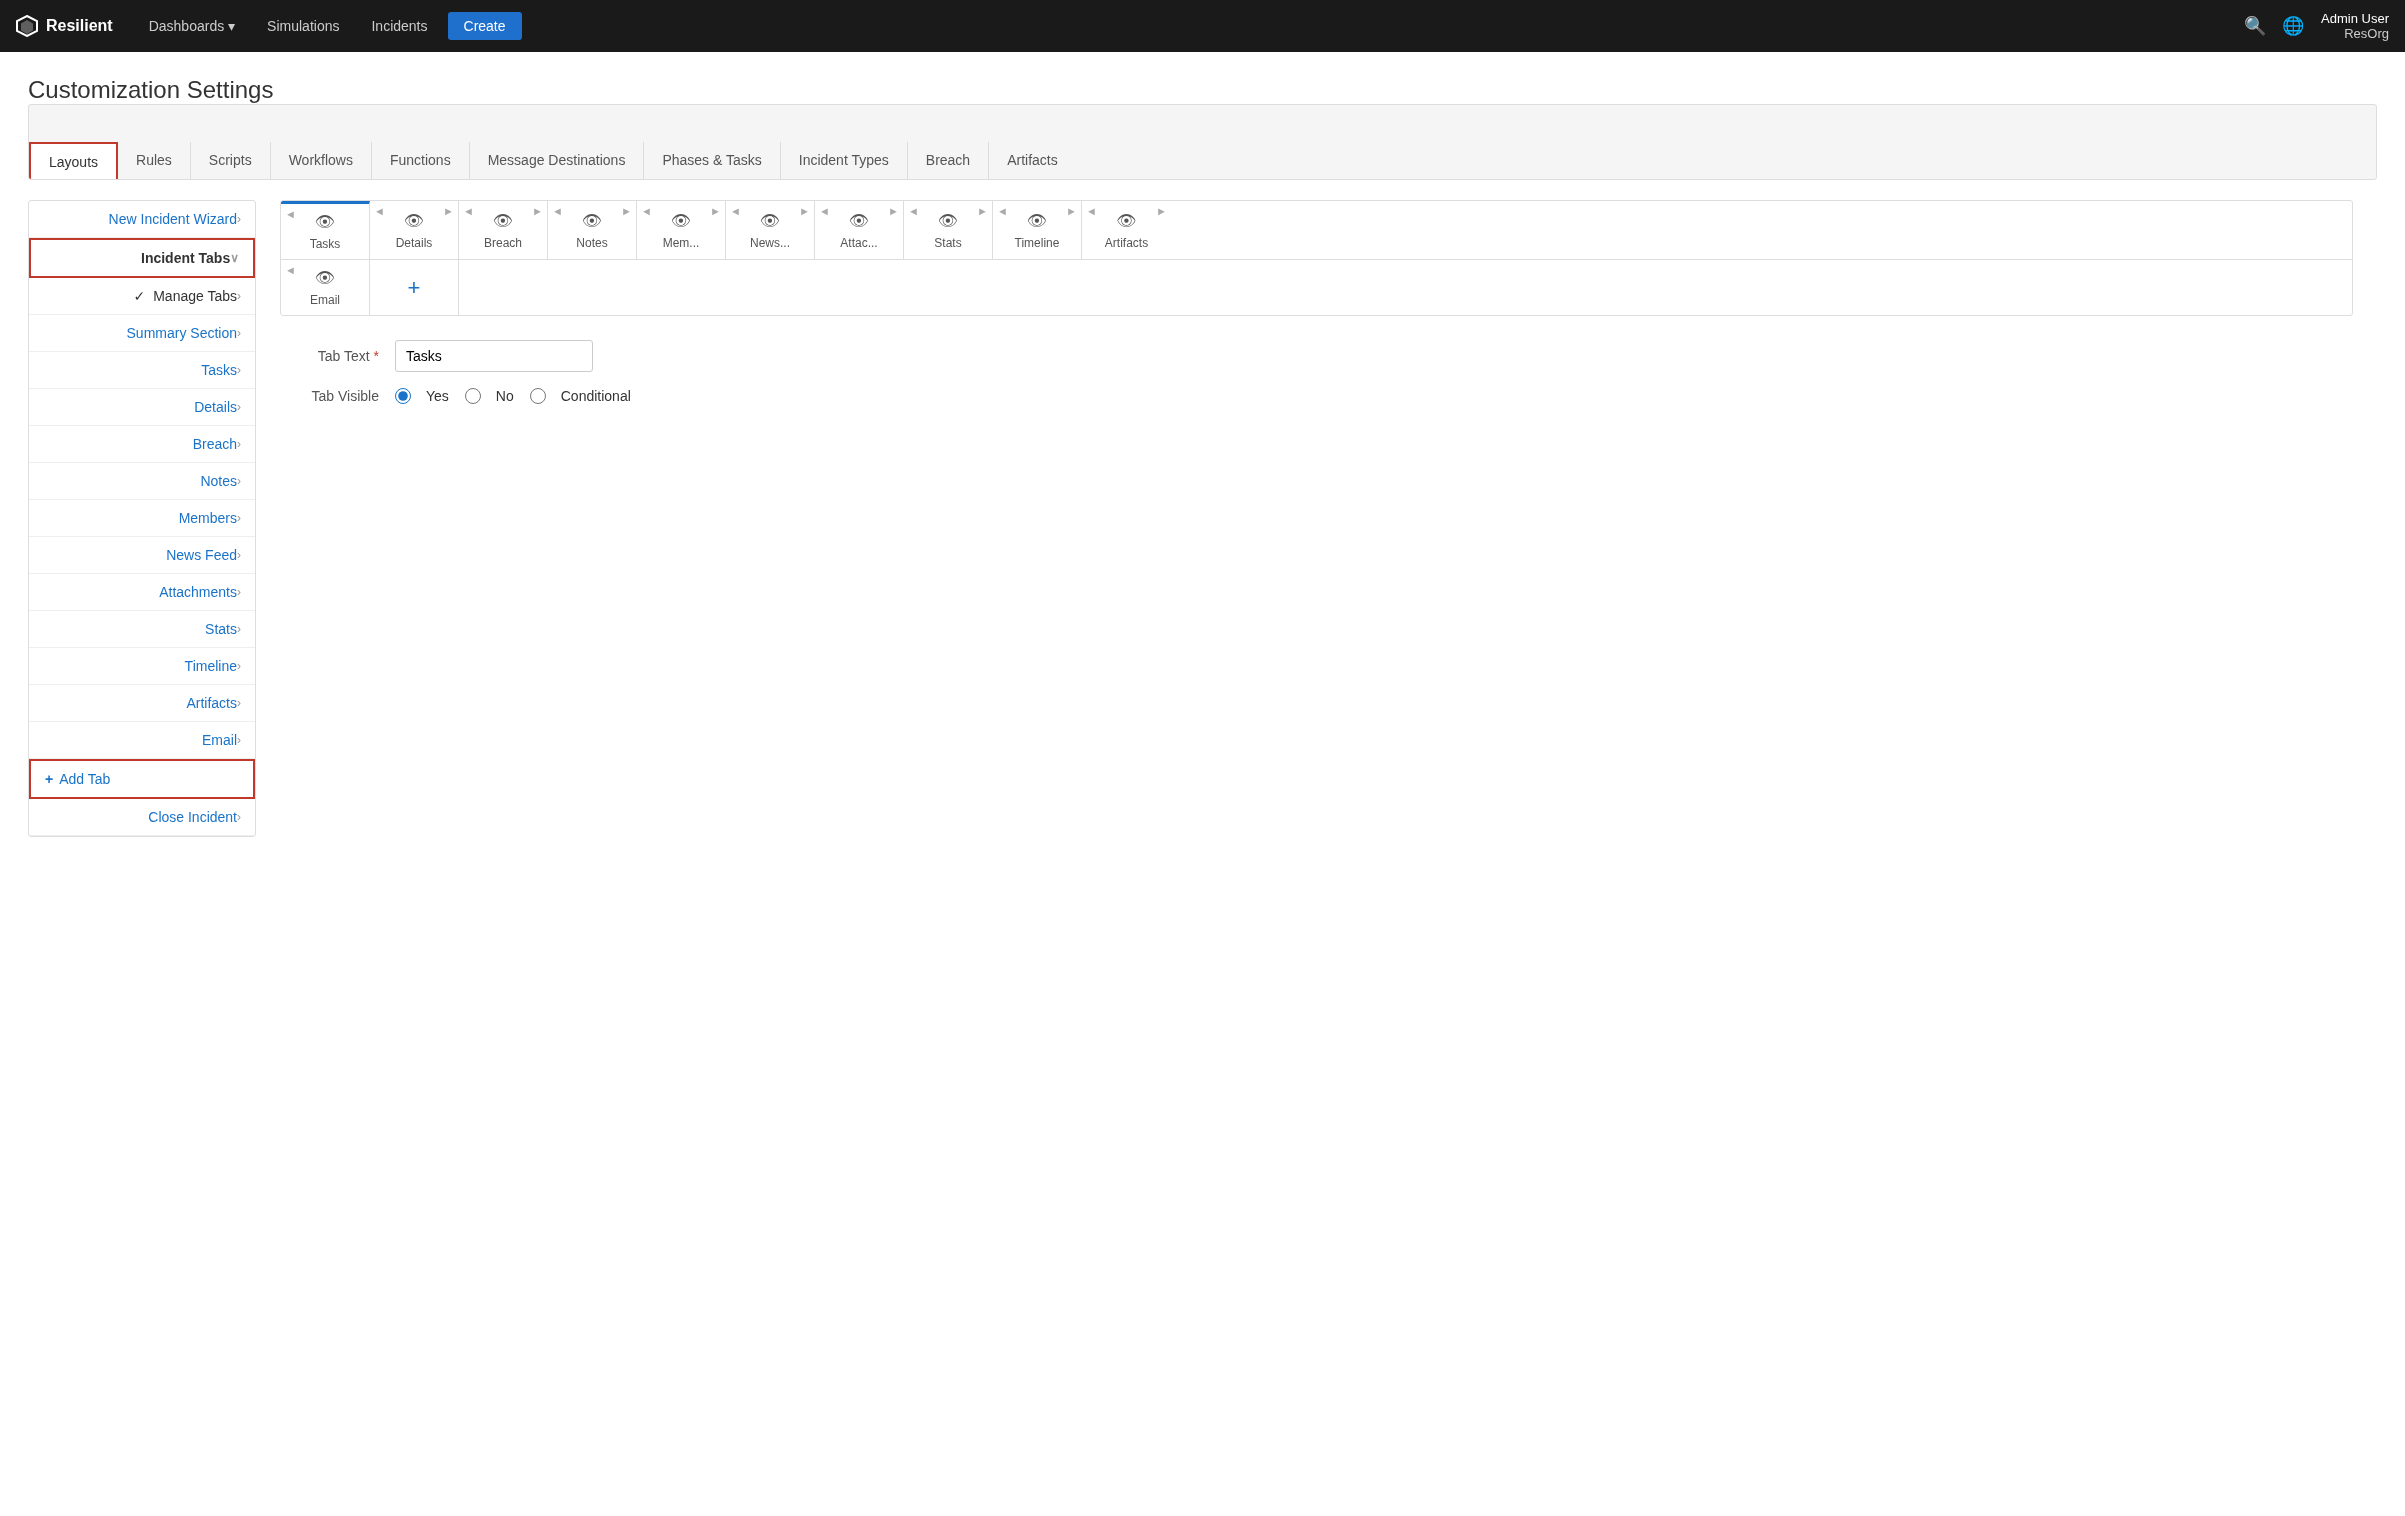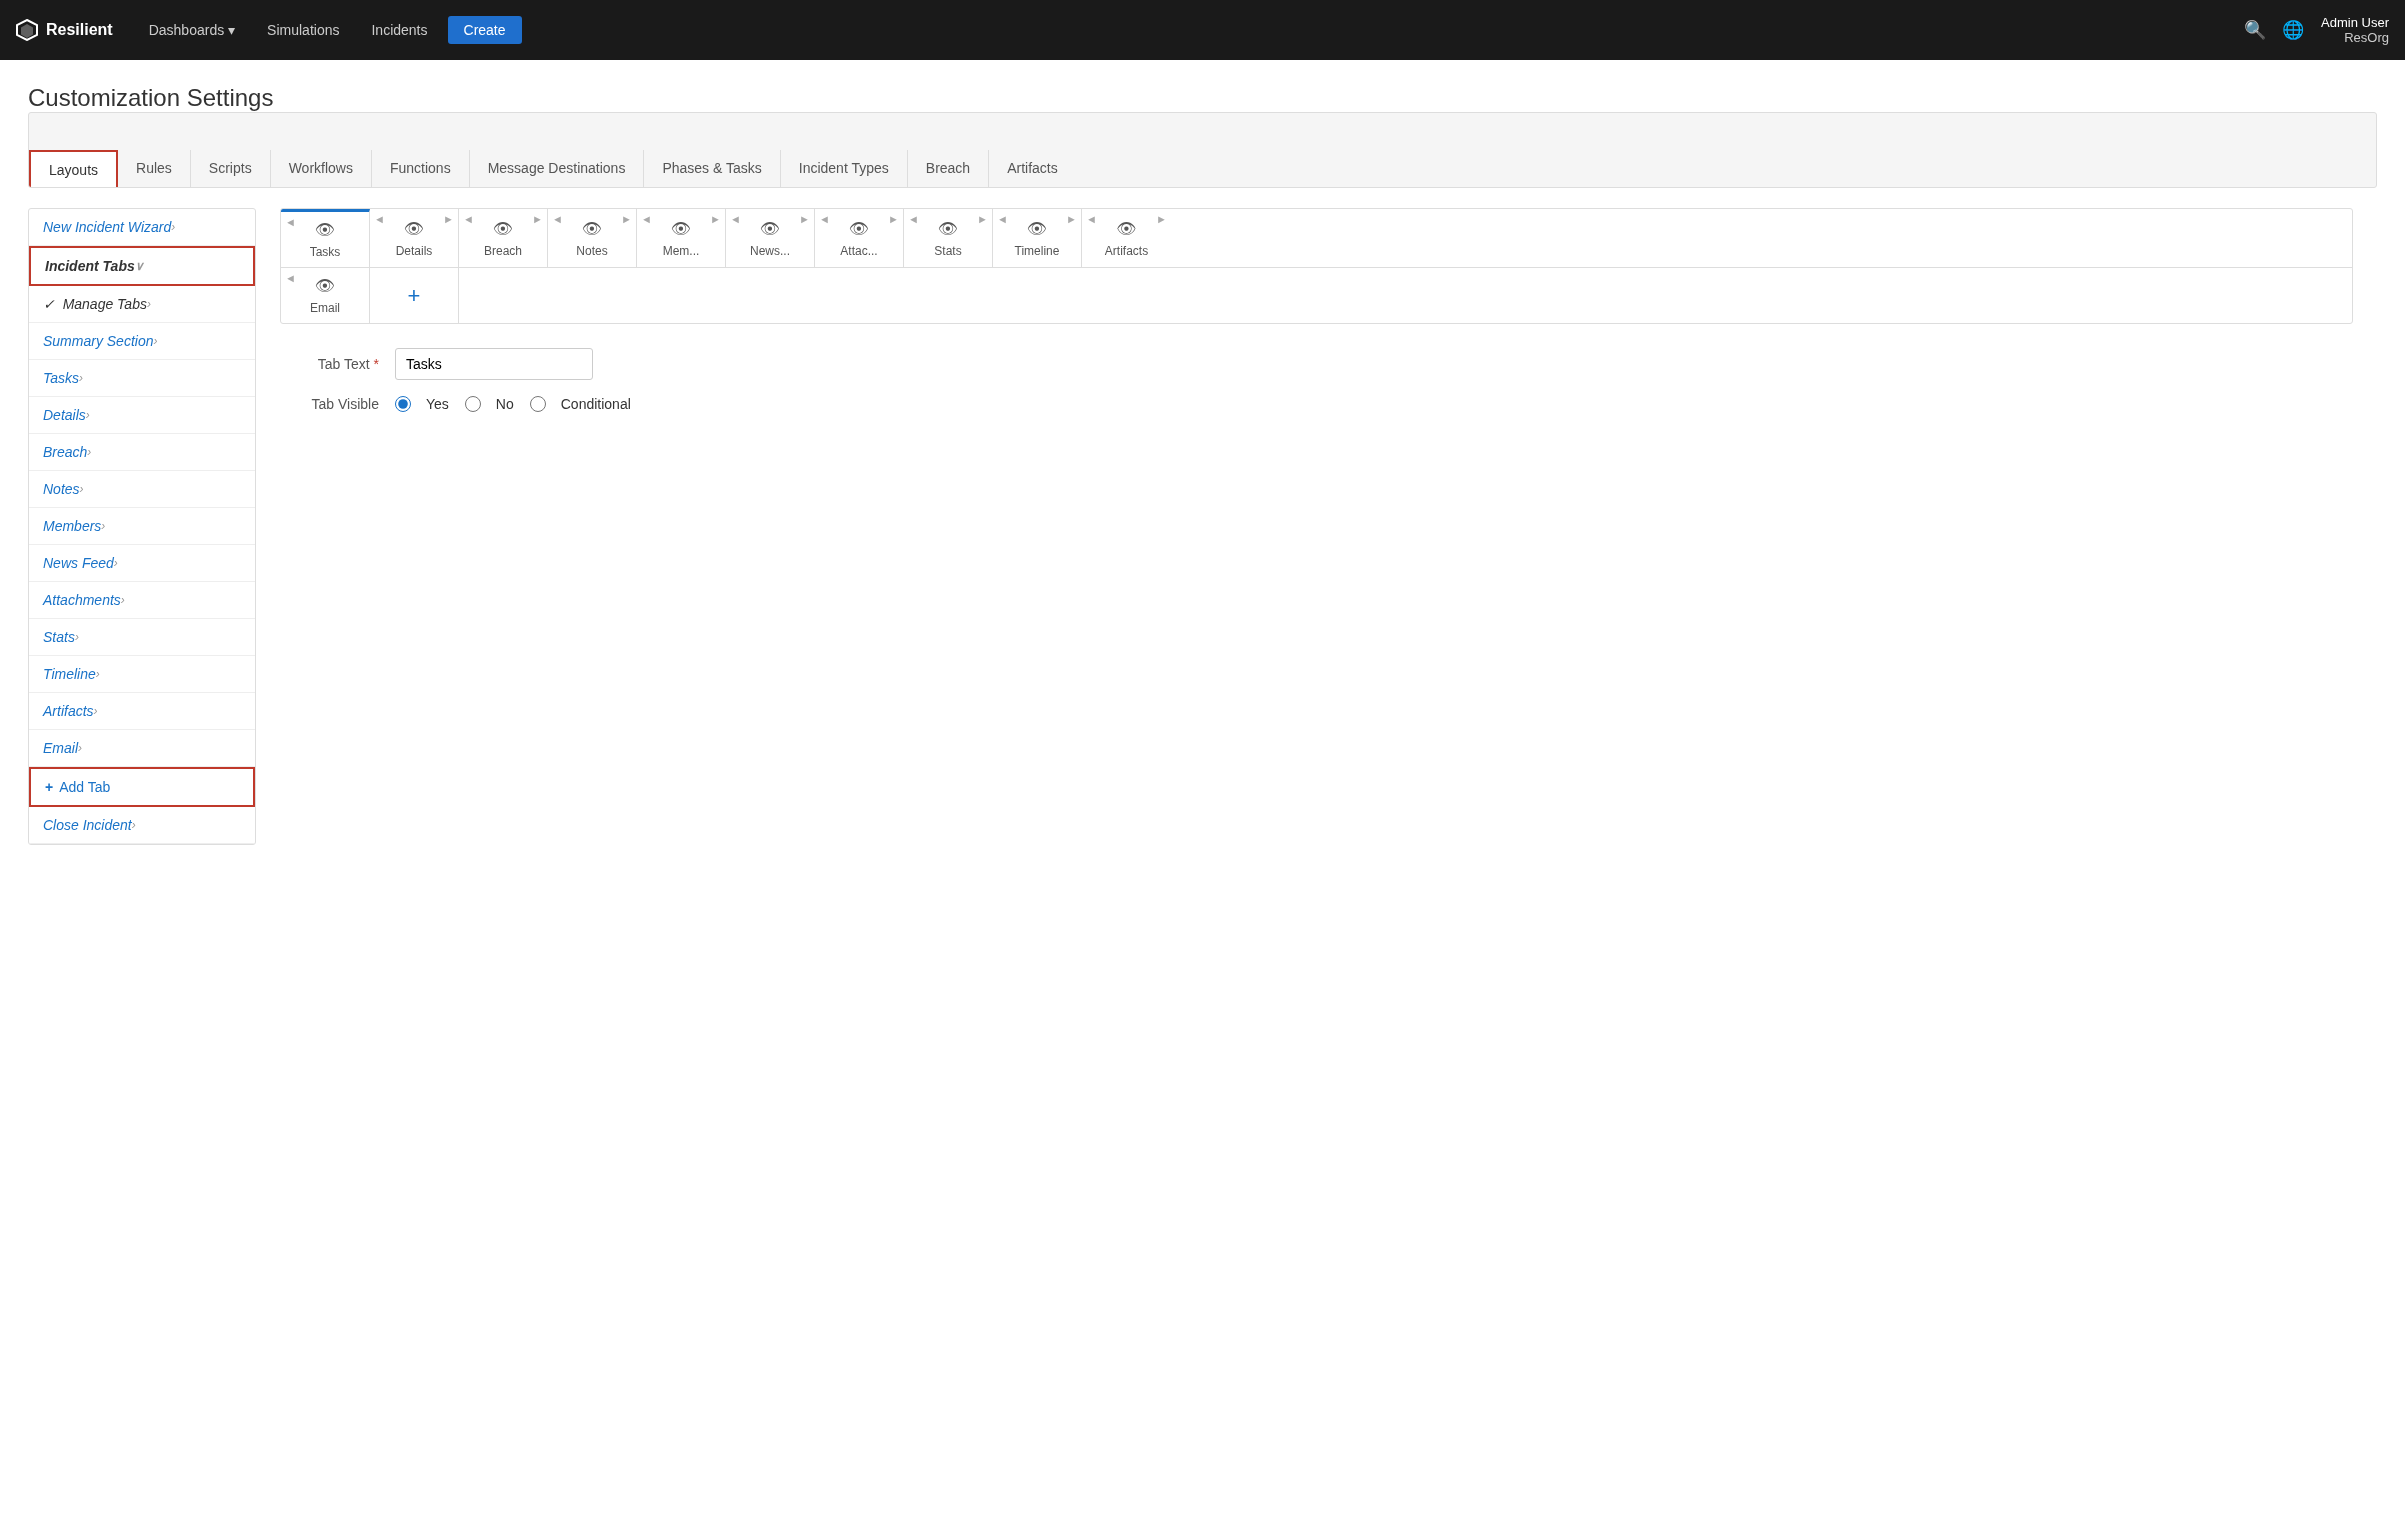--- a/index.html
+++ b/index.html
@@ -3,21 +3,21 @@
   <meta charset="utf-8">
   <style>
     * { box-sizing: border-box; margin: 0; padding: 0; }
     body { font-family: -apple-system, BlinkMacSystemFont, 'Segoe UI', Arial, sans-serif; font-size: 14px; background: #fff; color: #333; }
 
     
     .topnav {
       background: #1a1a1a;
       display: flex;
       align-items: center;
-      height: 60px;
+      height: 52px;
       padding: 0 16px;
       gap: 8px;
     }
     .topnav-logo {
       display: flex; align-items: center; gap: 8px; color: #fff; font-weight: bold; font-size: 16px; margin-right: 16px;
     }
     .topnav a {
       color: #ccc; text-decoration: none; padding: 6px 12px; font-size: 14px;
     }
     .topnav .create-btn {
@@ -62,27 +62,26 @@
     }
 
     
     .main-layout { display: flex; gap: 0; }
 
     
     .sidebar { width: 228px; min-width: 228px; border: 1px solid #ddd; border-radius: 3px; overflow: hidden; }
     .sidebar-item {
       display: flex;
       align-items: center;
-      justify-content: flex-start;
+      justify-content: flex-end;
       padding: 10px 14px;
       cursor: pointer;
       border-bottom: 1px solid #eee;
       color: #1a73c8;
       font-size: 14px;
-      font-style: italic;
     }
     .sidebar-item.section-header {
       background: #fff;
       border: 2px solid #c0392b;
       color: #333;
       font-weight: 600;
       cursor: default;
     }
     .sidebar-item.active-item {
       color: #333; font-weight: 500;

